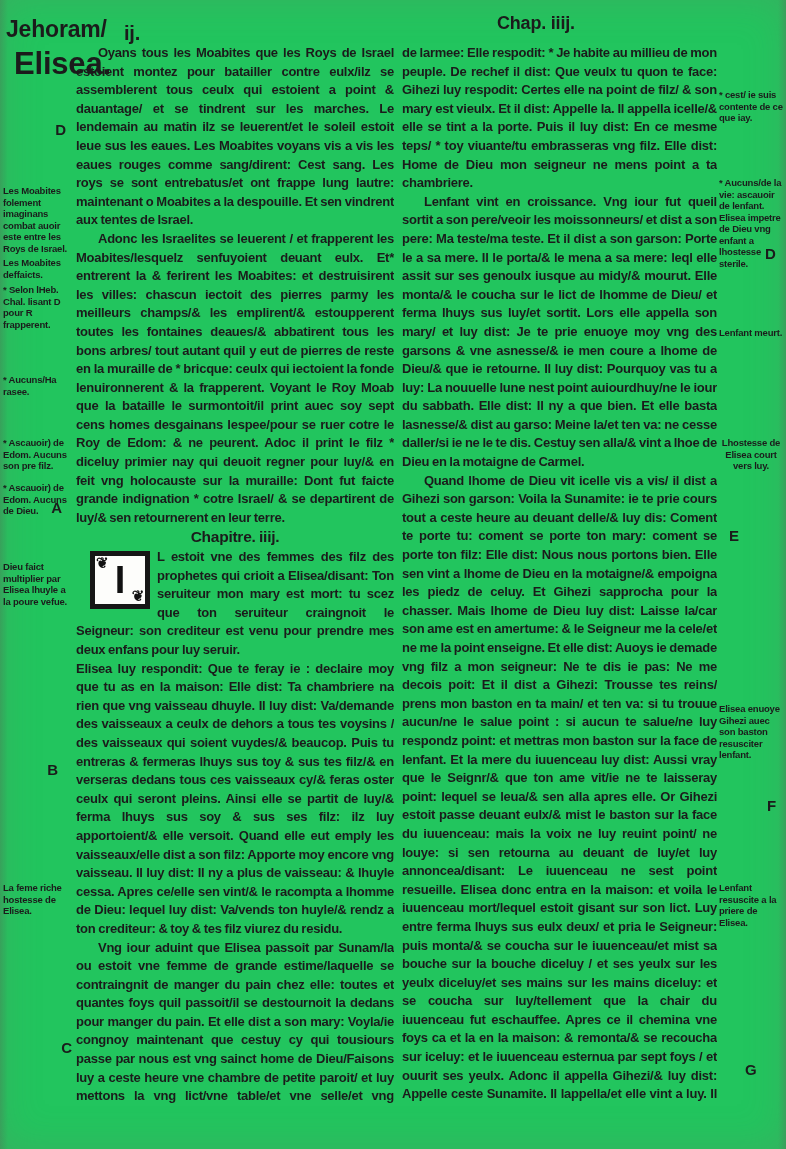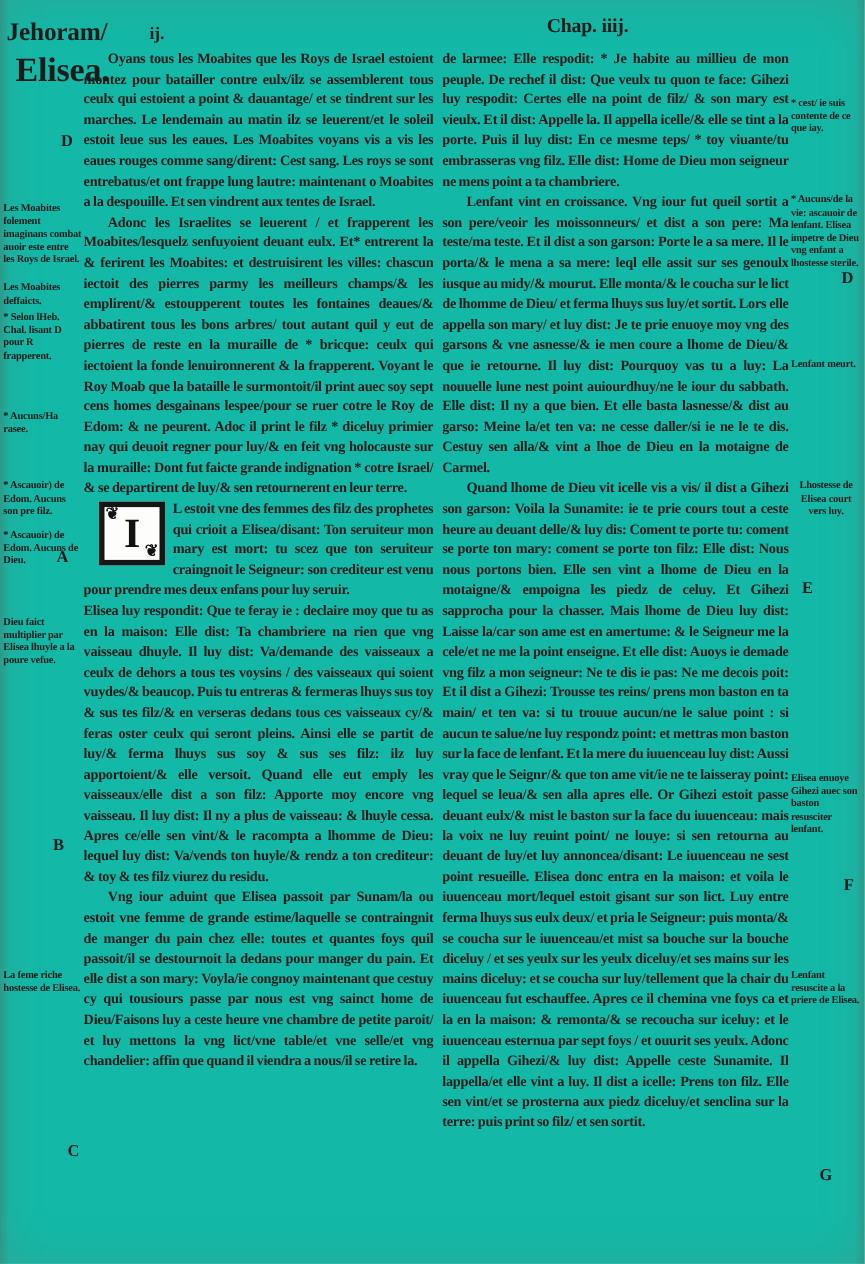--- a/index.html
+++ b/index.html
@@ -1,30 +1,30 @@
 <!DOCTYPE html>
 <html><head>
 <meta charset="utf-8">
 <style>
   html,body{margin:0;padding:0;}
   .page{
     position:relative;
     width:786px;height:1149px;
-    background:#14b8a6;
+    background:#22c55e;
     overflow:hidden;
-    font-family:Liberation Serif, serif;
+    font-family:Liberation Sans, sans-serif;
     color:#1b1b1b;
     box-shadow:inset 0 0 40px rgba(120,115,105,.25);
   }
   .edge-shade{position:absolute;background:linear-gradient(to right,rgba(90,88,82,.25),rgba(0,0,0,0));}
   .blk{font-weight:bold;letter-spacing:-0.2px;}
   
   .head-left1{position:absolute;left:6px;top:16px;font-size:23px;}
   .head-left2{position:absolute;left:14px;top:46px;font-size:31px;}
-  .head-num{position:absolute;left:136px;top:22px;font-size:16px;}
+  .head-num{position:absolute;left:124px;top:22px;font-size:20px;}
   .head-title{position:absolute;left:192px;top:16px;font-size:25px;}
   .head-chap{position:absolute;left:497px;top:13px;font-size:18px;}
   
   .col{position:absolute;top:44px;font-size:13px;line-height:18.6px;text-align:justify;
        font-weight:bold;letter-spacing:-0.25px;word-spacing:-0.6px;overflow:hidden;}
   .col-left{left:76px;width:318px;height:1062px;}
   .col-right{left:402px;width:315px;height:1062px;}
   .col p{margin:0;text-indent:22px;}
   .col p.noindent{text-indent:0;}
   .chap-heading{text-align:center;font-size:15.5px;margin:1px 0 1px 0;font-weight:bold;}
@@ -69,20 +69,21 @@
     <div class="mmarker" style="top:500px;text-align:right;padding-right:12px;box-sizing:border-box;">A</div>
     <div class="mnote" style="top:522px;">Dieu faict multiplier par Elisea lhuyle a la poure vefue.</div>
     <div class="mmarker" style="top:762px;text-align:right;padding-right:16px;box-sizing:border-box;">B</div>
     <div class="mnote" style="top:843px;">La feme riche hostesse de Elisea.</div>
     <div class="mmarker" style="top:1040px;text-align:right;padding-right:2px;box-sizing:border-box;">C</div>
   </div>
 
   <main class="col col-left">
     <p>Oyans tous les Moabites que les Roys de Israel estoient montez pour batailler contre eulx/ilz se assemblerent tous ceulx qui estoient a point &amp; dauantage/ et se tindrent sur les marches.  Le lendemain au matin ilz se leuerent/et le soleil estoit leue sus les eaues. Les Moabites voyans vis a vis les eaues rouges comme sang/dirent: Cest sang. Les roys se sont entrebatus/et ont frappe lung lautre: maintenant o Moabites a la despouille. Et sen vindrent aux tentes de Israel.</p>
     <p>Adonc les Israelites se leuerent / et frapperent les Moabites/lesquelz senfuyoient deuant eulx. Et* entrerent la &amp; ferirent les Moabites: et destruisirent les villes: chascun iectoit des pierres parmy les meilleurs champs/&amp; les emplirent/&amp; estoupperent toutes les fontaines deaues/&amp; abbatirent tous les bons arbres/ tout autant quil y eut de pierres de reste en la muraille de * bricque: ceulx qui iectoient la fonde lenuironnerent &amp; la frapperent.  Voyant le Roy Moab que la bataille le surmontoit/il print auec soy sept cens homes desgainans lespee/pour se ruer cotre le Roy de Edom: &amp; ne peurent. Adoc il print le filz * diceluy primier nay qui deuoit regner pour luy/&amp; en feit vng holocauste sur la muraille: Dont fut faicte grande indignation * cotre Israel/ &amp; se departirent de luy/&amp; sen retournerent en leur terre.</p>
+    <div class="chap-heading">Chapitre. iiij.</div>
     <p class="noindent">
       <span class="dropcap">
           <span class="vine tl">❦</span>
           <span class="letter">I</span>
           <span class="vine br">❦</span>
         </span><span>L estoit vne des femmes des filz des prophetes qui crioit a Elisea/disant: Ton seruiteur mon mary est mort: tu scez que ton seruiteur craingnoit le Seigneur: son crediteur est venu pour prendre mes deux enfans pour luy seruir.</span>
     </p>
     <p class="noindent">Elisea luy respondit: Que te feray ie : declaire moy que tu as en la maison: Elle dist: Ta chambriere na rien que vng vaisseau dhuyle. Il luy dist: Va/demande des vaisseaux a ceulx de dehors a tous tes voysins / des vaisseaux qui soient vuydes/&amp; beaucop. Puis tu entreras &amp; fermeras lhuys sus toy &amp; sus tes filz/&amp; en verseras dedans tous ces vaisseaux cy/&amp; feras oster ceulx qui seront pleins. Ainsi elle se partit de luy/&amp; ferma lhuys sus soy &amp; sus ses filz: ilz luy apportoient/&amp; elle versoit.  Quand elle eut emply les vaisseaux/elle dist a son filz: Apporte moy encore vng vaisseau. Il luy dist: Il ny a plus de vaisseau: &amp; lhuyle cessa.  Apres ce/elle sen vint/&amp; le racompta a lhomme de Dieu: lequel luy dist: Va/vends ton huyle/&amp; rendz a ton crediteur: &amp; toy &amp; tes filz viurez du residu.</p>
     <p>Vng iour aduint que Elisea passoit par Sunam/la ou estoit vne femme de grande estime/laquelle se contraingnit de manger du pain chez elle: toutes et quantes foys quil passoit/il se destournoit la dedans pour manger du pain.  Et elle dist a son mary: Voyla/ie congnoy maintenant que cestuy cy qui tousiours passe par nous est vng sainct home de Dieu/Faisons luy a ceste heure vne chambre de petite paroit/ et luy mettons la vng lict/vne table/et vne selle/et vng chandelier: affin que quand il viendra a nous/il se retire la.</p>
 

